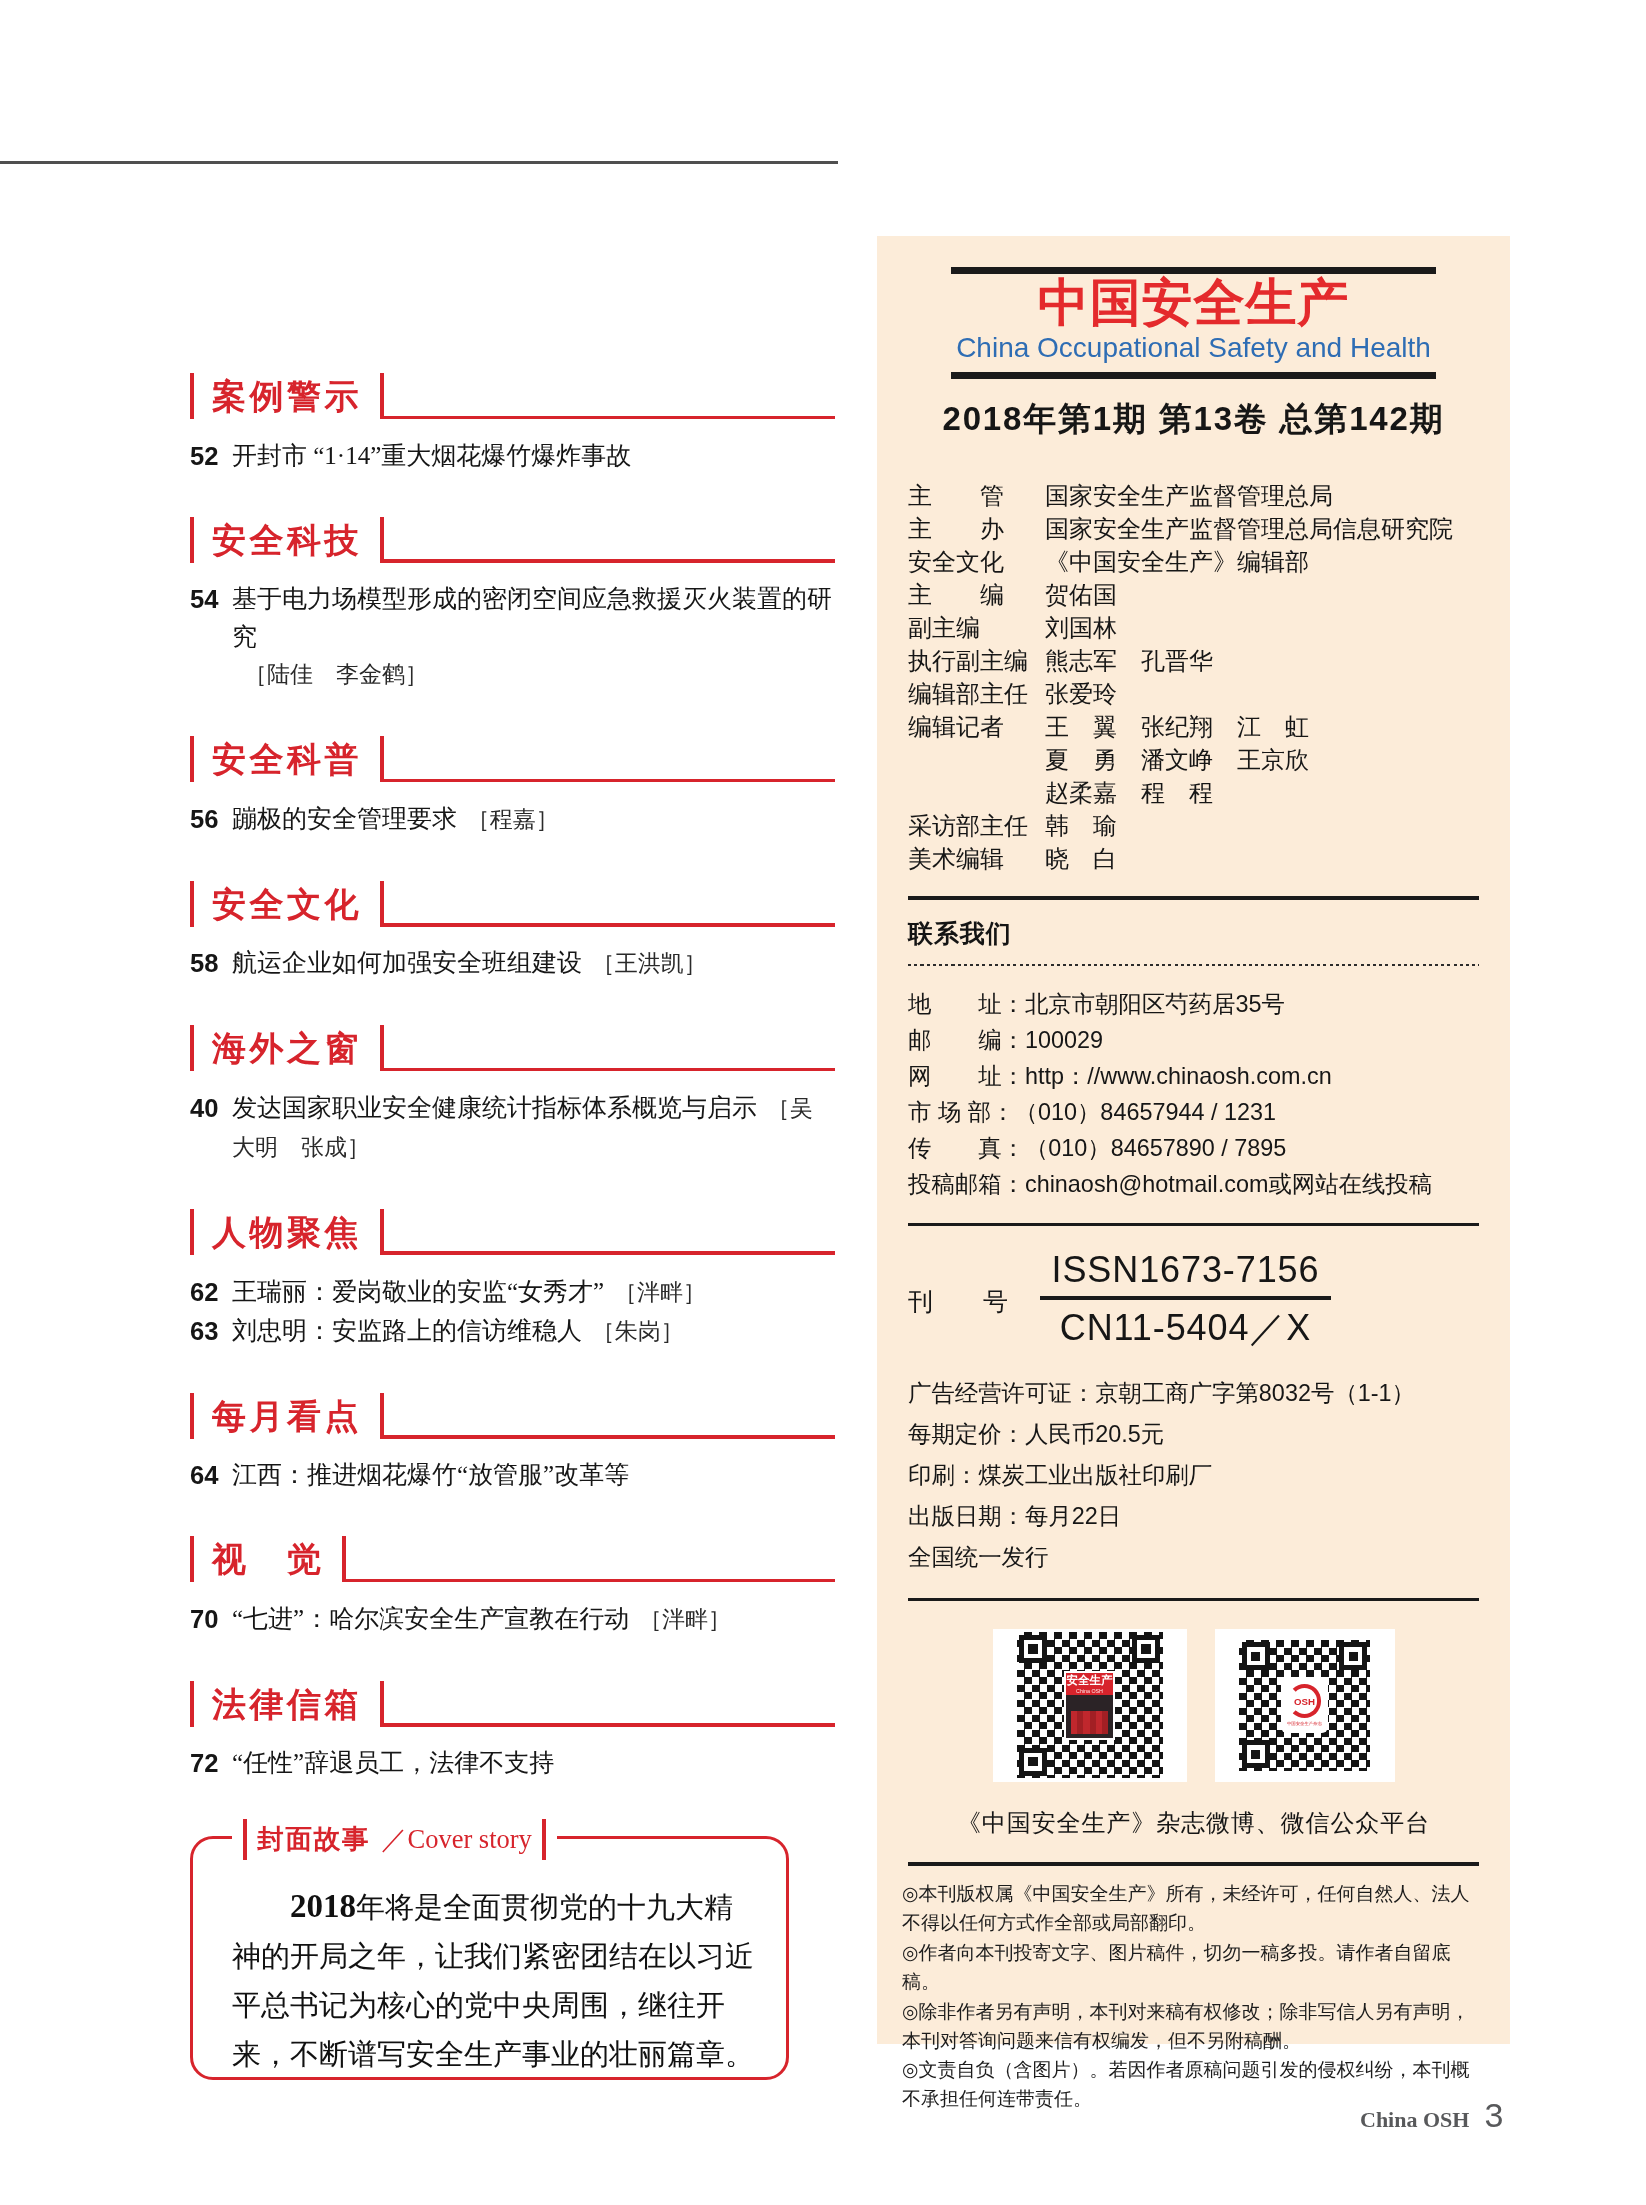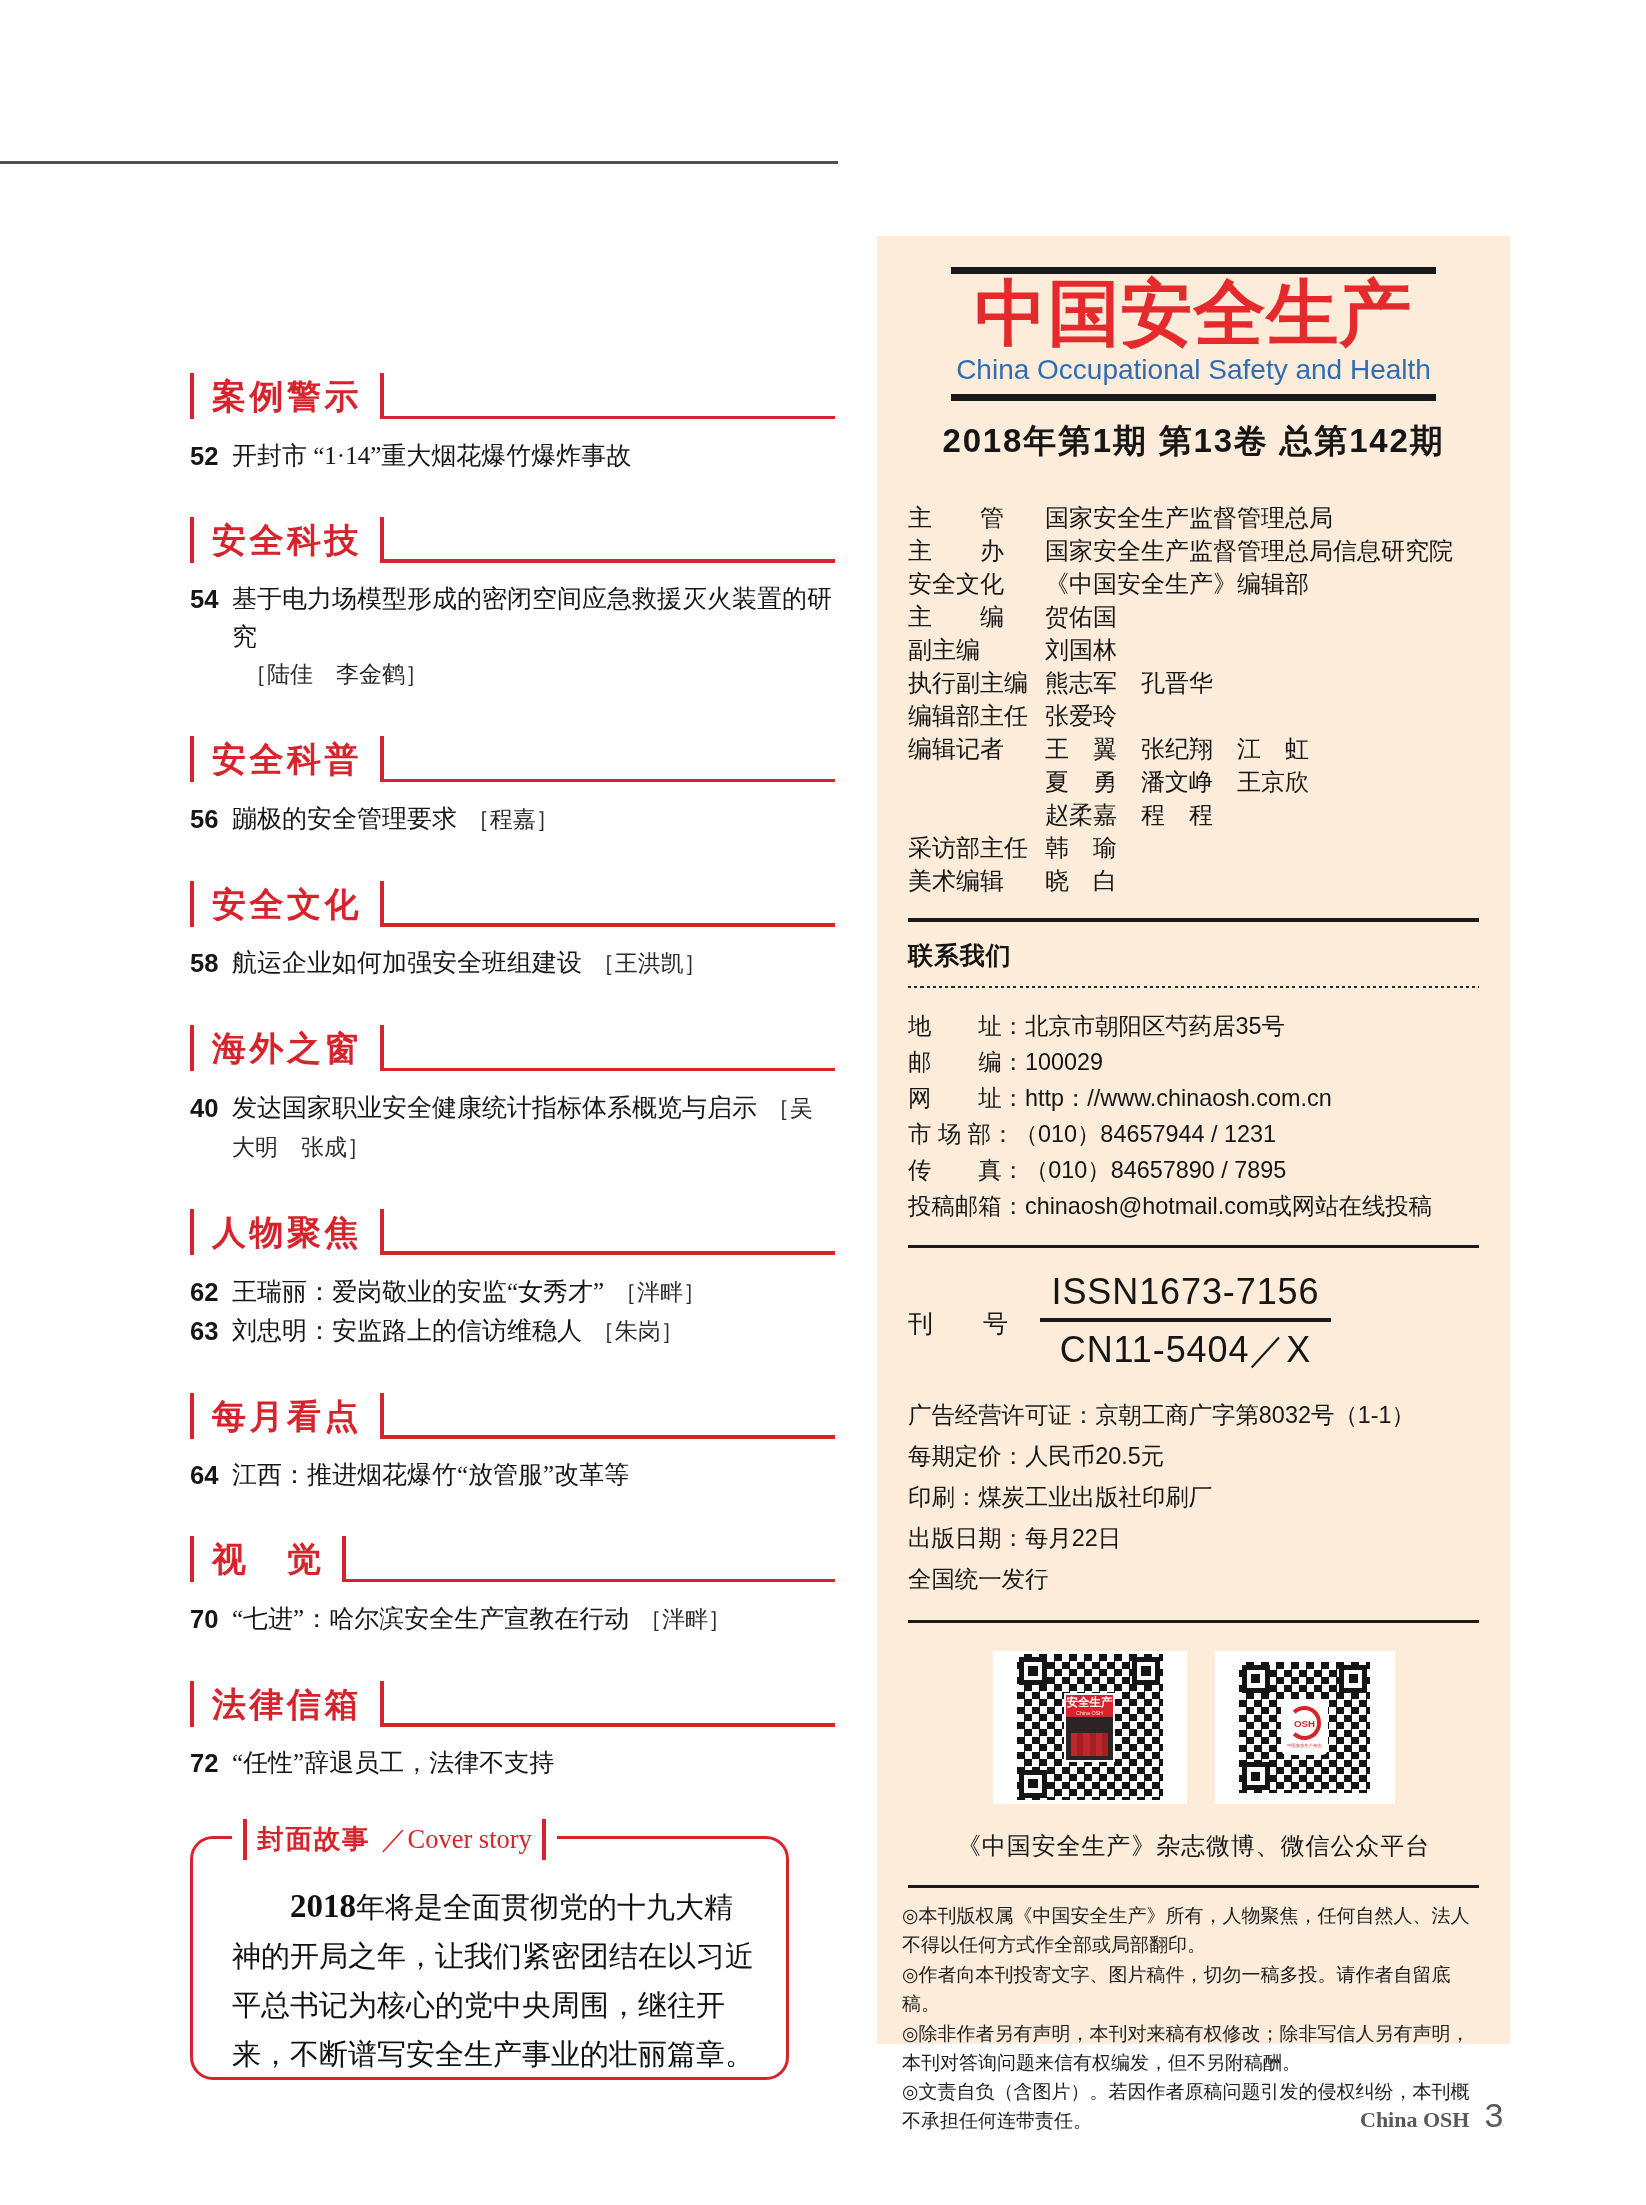--- a/index.html
+++ b/index.html
@@ -36,21 +36,21 @@
   .cl-en{font-family:"Liberation Serif","DejaVu Serif",serif;font-size:26.5px;color:#d7242c;}
   .cover-text{margin:43px 29px 0 39px;font-family:"Liberation Serif","DejaVu Serif",serif;
               font-size:29px;line-height:49px;color:#111;text-indent:58px;}
   .cover-lead{font-weight:bold;font-size:33px;}
 
   
   .panel{position:absolute;left:877px;top:236px;width:633px;height:1808px;
          background:#fcecd9;}
   .masthead{text-align:center;padding-top:31px;}
   .m-bar{height:7px;background:#1a1a1a;margin:0 74px;}
-  .m-title{font-size:72px;font-weight:bold;color:#e42a2c;line-height:1.05;
+  .m-title{font-size:51px;font-weight:bold;color:#e42a2c;line-height:1.05;
            letter-spacing:0.9px;margin:1.8px 0 0;white-space:nowrap;}
   .m-sub{color:#2e6db4;font-size:28px;margin:2.6px 0 8px;letter-spacing:0;white-space:nowrap;}
   .m-issue{font-size:33px;font-weight:bold;color:#161616;margin-top:18.5px;letter-spacing:1.8px;}
 
   .staff{margin:37px 31px 8px;font-size:24px;color:#161616;}
   .staff-row{display:flex;}
   .staff-label{width:137px;flex:none;white-space:pre;line-height:33px;}
   .staff-values{flex:1;}
   .staff-values div{line-height:33px;white-space:pre;}
 
@@ -446,21 +446,21 @@
       </div>
     </div>
 
     <div class="qr-caption">《中国安全生产》杂志微博、微信公众平台</div>
 
     <div class="side">
         <div class="hline" style="margin-top:23px;"></div>
       </div>
 
     <div class="notes" id="notes-list">
-        <p class="note">◎本刊版权属《中国安全生产》所有，人物聚焦，任何自然人、法人不得以任何方式作全部或局部翻印。</p>
+        <p class="note">◎本刊版权属《中国安全生产》所有，未经许可，任何自然人、法人不得以任何方式作全部或局部翻印。</p>
         <p class="note">◎作者向本刊投寄文字、图片稿件，切勿一稿多投。请作者自留底稿。</p>
         <p class="note">◎除非作者另有声明，本刊对来稿有权修改；除非写信人另有声明，本刊对答询问题来信有权编发，但不另附稿酬。</p>
         <p class="note">◎文责自负（含图片）。若因作者原稿问题引发的侵权纠纷，本刊概不承担任何连带责任。</p>
       </div>
   </aside>
 
   <div class="footer">
     <span class="f-brand">China OSH</span>
     <span class="f-page">3</span>
   </div>

